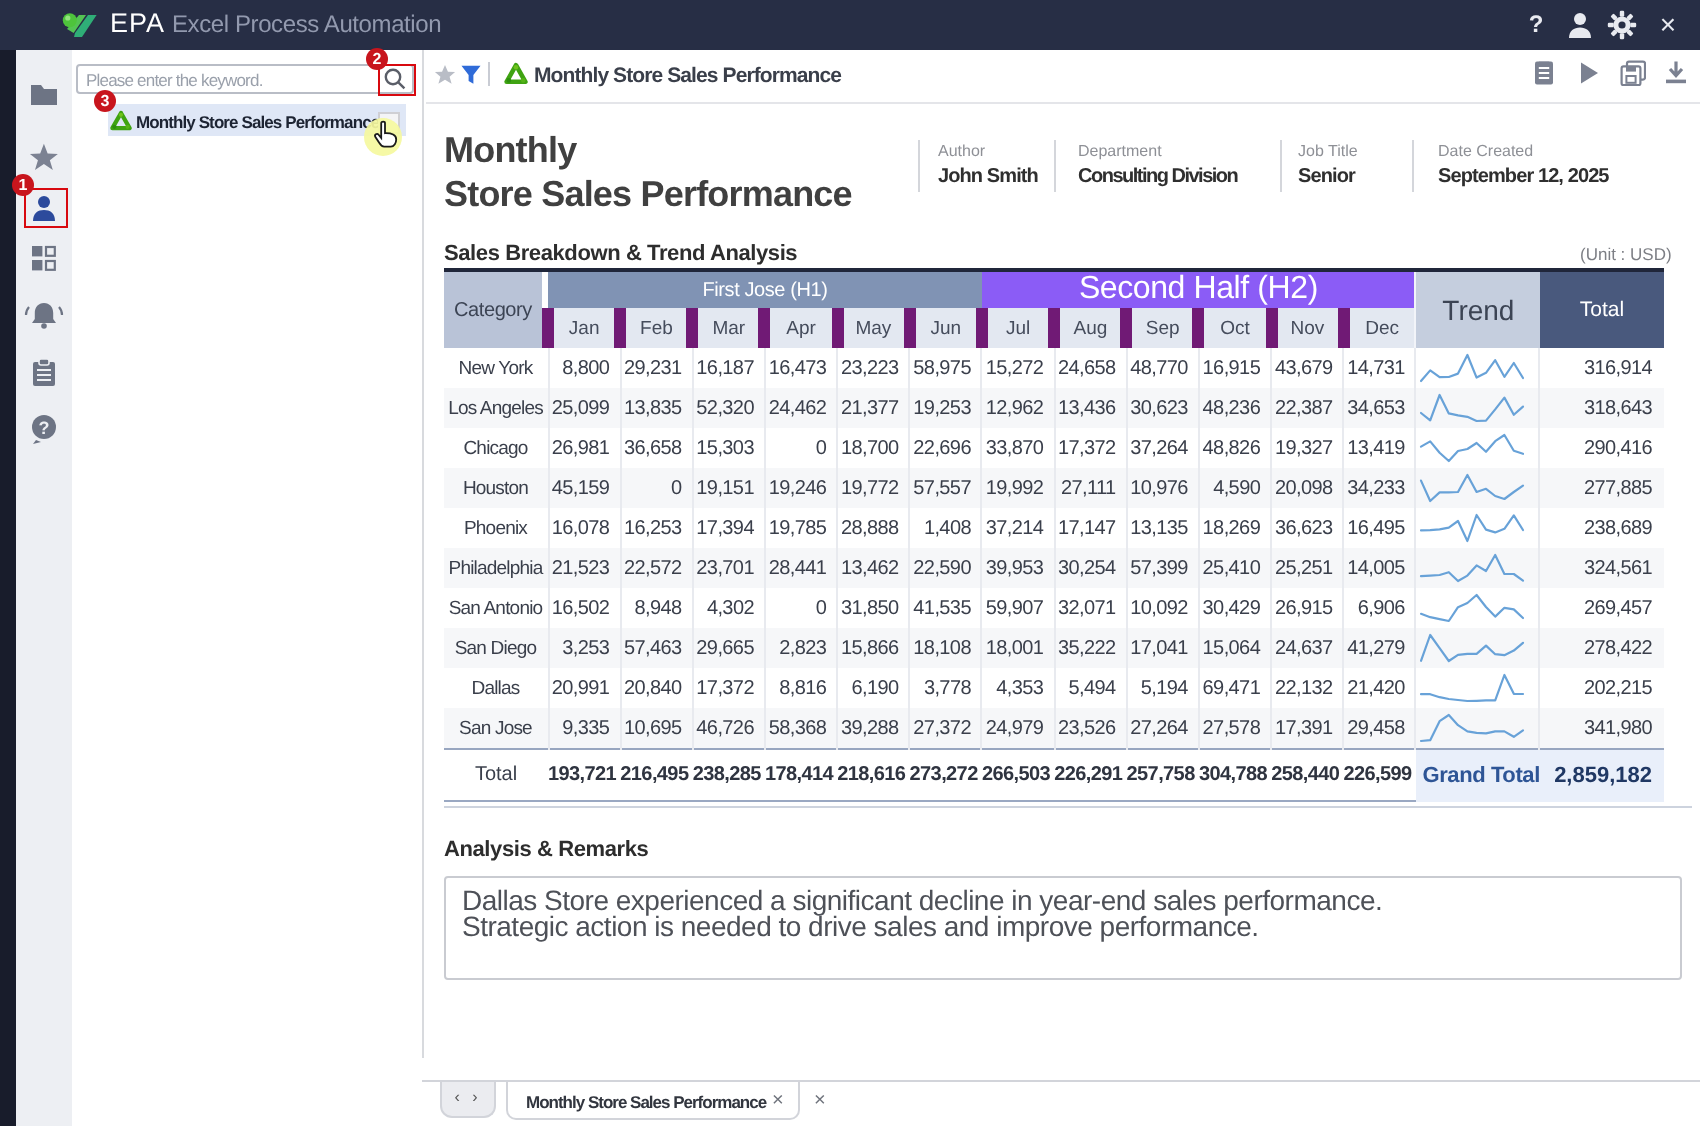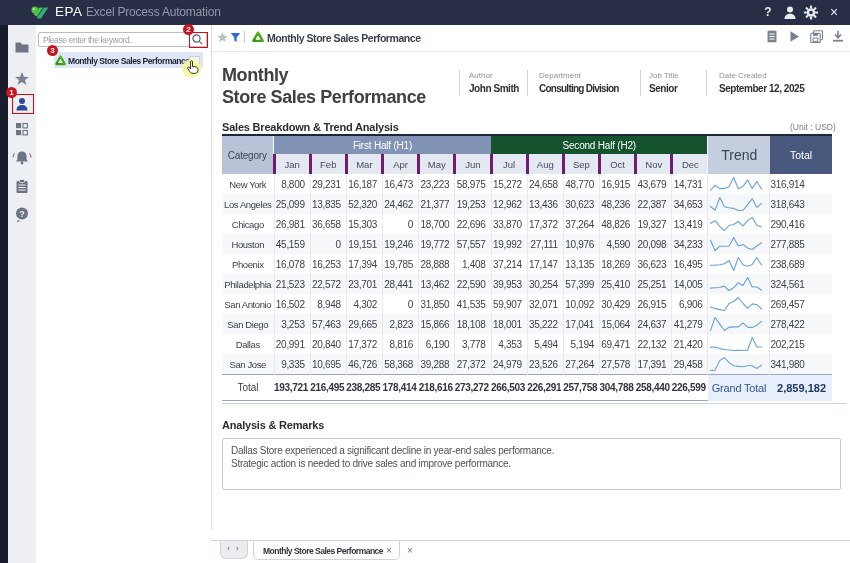--- a/index.html
+++ b/index.html
@@ -44,40 +44,40 @@
 .msep{top:70px;width:1px;height:26px;background:#d4d6db}
 .mlab{top:71px;font-size:8px;color:#8e9096}
 .mval{top:82.5px;font-size:10px;font-weight:bold;color:#2f2f2f;letter-spacing:-0.45px}
 
 #seclab{left:222px;top:121px;font-size:11px;font-weight:bold;color:#2d2d2d;letter-spacing:-0.2px}
 #unit{left:790px;top:122px;font-size:8.5px;color:#7d7f85}
 #maintable{left:222px;top:134px;width:610px;border-collapse:collapse;table-layout:fixed;border-top:2px solid #20263a}
 #maintable td,#maintable th{padding:0;font-weight:normal;overflow:hidden;white-space:nowrap}
 th.cathead{background:#b9c3d7;color:#3c4454;font-size:10px;letter-spacing:-0.2px}
 th.band1{background:#8093b4;color:#fff;font-size:10px;font-weight:bold;height:18px;letter-spacing:-0.2px}
-th.band2{background:#14532d;color:#fff;font-size:10px;font-weight:bold;letter-spacing:-0.2px}
-th.mon{background:#e3e8f1;color:#454c5c;font-size:9.5px;height:20px;border-left:3px solid #701a75}
+th.band2{background:#8b5cf6;color:#fff;font-size:16px;font-weight:bold;letter-spacing:-0.2px}
+th.mon{background:#e3e8f1;color:#454c5c;font-size:9.5px;height:20px;border-left:6px solid #701a75}
 th.trendhead{background:#c5cede;color:#3c4454;font-size:14px;border-left:1px solid #f2f4f9}
 th.tothead{background:#49597d;color:#fff;font-size:10.5px;font-weight:bold}
 #maintable tbody td{height:20px;font-size:10px;color:#3a3f4b;border-left:1px solid #e8eaef}
 #maintable tbody tr:nth-child(even) td{background:#f6f7f9}
 td.cat{text-align:center;font-size:9.5px!important;letter-spacing:-0.4px;border-left:none!important}
 td.num{text-align:right;padding-right:5px!important;letter-spacing:-0.3px}
 td.trend{text-align:center;vertical-align:middle;line-height:0}
-td.tot{padding-right:6px!important;font-weight:bold;letter-spacing:-0.3px}
+td.tot{text-align:right;padding-right:6px!important;font-weight:bold;letter-spacing:-0.3px}
 #maintable tr.totalrow td{height:25px;border-top:1px solid #98a6c0;background:#fff;border-bottom:1px solid #9aa8c2;border-left:none}
 #maintable tr.totalrow td.tlab{text-align:center;font-size:10px;color:#3a3f4b}
 #maintable tr.totalrow td.tnum{font-weight:bold;color:#2f3440}
-#maintable tr.totalrow td.gt{background:#e9effa;border-bottom:none;text-align:center;font-weight:normal;color:#2e5596;font-size:11px;letter-spacing:-0.2px}
+#maintable tr.totalrow td.gt{background:#e9effa;border-bottom:none;text-align:right;font-weight:bold;color:#2e5596;font-size:11px;letter-spacing:-0.2px}
 #maintable tr.totalrow td.gv{background:#e9effa;border-bottom:none;text-align:right;padding-right:6px!important;font-weight:bold;color:#203864;font-size:11px}
 #tablehr{left:222px;top:403px;width:624px;height:1px;background:#cdd3de}
 
 #analab{left:222px;top:419px;font-size:11px;font-weight:bold;color:#2d2d2d;letter-spacing:-0.2px}
 #anabox{left:222px;top:438px;width:617px;height:50px;border:1px solid #c9cbd1;border-radius:2px;background:#fff}
-#anatext{left:231px;top:444px;font-size:10px;color:#4e5158;line-height:13px;letter-spacing:-0.25px}
+#anatext{left:231px;top:444px;font-size:14px;color:#4e5158;line-height:13px;letter-spacing:-0.25px}
 
 #tabline{left:211px;top:540px;width:639px;height:1px;background:#d2d4da}
 #navpill{left:220px;top:541px;width:26px;height:17px;background:#ebecf0;border:1px solid #d2d4da;border-top:none;border-radius:0 0 6px 6px;
   font-size:8px;color:#555;text-align:center;line-height:16px;letter-spacing:2px}
 #tab{left:253px;top:541px;width:145px;height:18px;background:#fff;border:1px solid #d2d4da;border-top:none;border-radius:0 0 5px 5px}
 #tabtext{left:263px;top:545.5px;font-size:8.5px;font-weight:bold;color:#32363f;letter-spacing:-0.5px}
 .xmark{font-size:10px;color:#6f737c}
 svg{display:block}
 </style></head>
 <body>
@@ -282,21 +282,21 @@
 <table class="abs" id="maintable">
 <colgroup>
       <col style="width:52px">
       <col span="12" style="width:36.17px">
       <col style="width:62px">
       <col style="width:62px">
     </colgroup>
 <thead>
 <tr>
         <th class="cathead" rowspan="2">Category</th>
-        <th class="band1" colspan="6">First Half (H1)</th>
+        <th class="band1" colspan="6">First Jose (H1)</th>
         <th class="band2" colspan="6">Second Half (H2)</th>
         <th class="trendhead" rowspan="2">Trend</th>
         <th class="tothead" rowspan="2">Total</th>
       </tr>
 <tr>
         <th class="mon">Jan</th>
         <th class="mon">Feb</th>
         <th class="mon">Mar</th>
         <th class="mon">Apr</th>
         <th class="mon">May</th>

